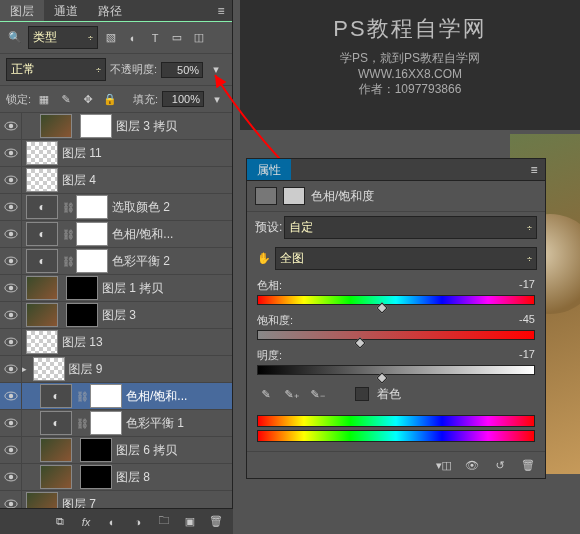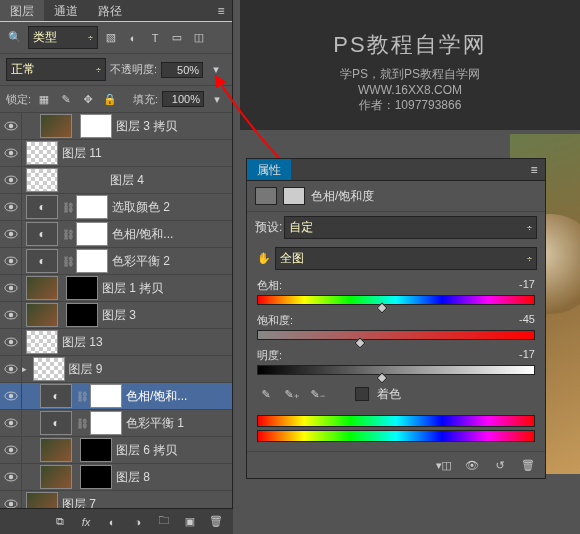--- a/index.html
+++ b/index.html
@@ -29,21 +29,21 @@
 .thumb.checker { background: repeating-conic-gradient(#ccc 0 25%, #fff 0 50%) 0 0/8px 8px; }
 .thumb.adj { background: #4a4a4a; display: flex; align-items: center; justify-content: center; font-size: 12px; color: #ddd; }
 .thumb.mask { background: #fff; }
 .thumb.maskdark { background: #000; }
 .thumb.img { background: linear-gradient(135deg,#3a4a2a,#885533); }
 .link { width: 10px; font-size: 10px; text-align: center; color: #aaa; }
 .lname { flex: 1; white-space: nowrap; overflow: hidden; text-overflow: ellipsis; }
 .bottom-bar { position: absolute; bottom: 0; left: 0; width: 233px; height: 26px; background: #3f3f3f; border-top: 1px solid #222; display: flex; align-items: center; justify-content: flex-end; gap: 8px; padding: 0 8px; color: #aaa; font-size: 12px; }
 
 
-.banner { position: absolute; left: 240px; top: 0; width: 340px; height: 130px; background: #2f2f2f; color: #aaa; text-align: center; padding-top: 30px; font-size: 12px; }
+.banner { position: absolute; left: 240px; top: 0; width: 340px; height: 130px; background: #2f2f2f; color: #aaa; text-align: center; padding-top: 14px; font-size: 12px; }
 .banner .t1 { font-size: 22px; color: #bbb; letter-spacing: 2px; margin-bottom: 6px; }
 
 
 .arrow { position: absolute; left: 210px; top: 70px; pointer-events: none; }
 
 
 .props { position: absolute; left: 246px; top: 158px; width: 300px; background: #535353; border: 1px solid #222; font-size: 12px; color: #ddd; }
 .props .ptabs { display: flex; background: #3f3f3f; height: 22px; border-bottom: 1px solid #222; }
 .props .ptab { padding: 3px 10px; background: #0369a1; font-family: Liberation Mono, monospace; }
 .props .ptmenu { margin-left: auto; width: 22px; display: flex; align-items: center; justify-content: center; }
@@ -143,21 +143,21 @@
           <span class="lname">图层 11</span>
         </div>
       </div>
       <div class="layer">
         <div class="eye">
           <svg viewBox="0 0 16 10">
             <ellipse cx="8" cy="5" rx="7" ry="4.5" fill="none" stroke="#ccc" stroke-width="1"></ellipse>
             <circle cx="8" cy="5" r="2.5" fill="#ccc"></circle>
           </svg>
         </div>
-        <div style="display: flex; align-items: center; flex: 1 1 0%; gap: 48px;">
+        <div style="display: flex; align-items: center; flex: 1 1 0%;">
           <div class="thumb checker"></div>
           <span class="lname">图层 4</span>
         </div>
       </div>
       <div class="layer">
         <div class="eye">
           <svg viewBox="0 0 16 10">
             <ellipse cx="8" cy="5" rx="7" ry="4.5" fill="none" stroke="#ccc" stroke-width="1"></ellipse>
             <circle cx="8" cy="5" r="2.5" fill="#ccc"></circle>
           </svg>

